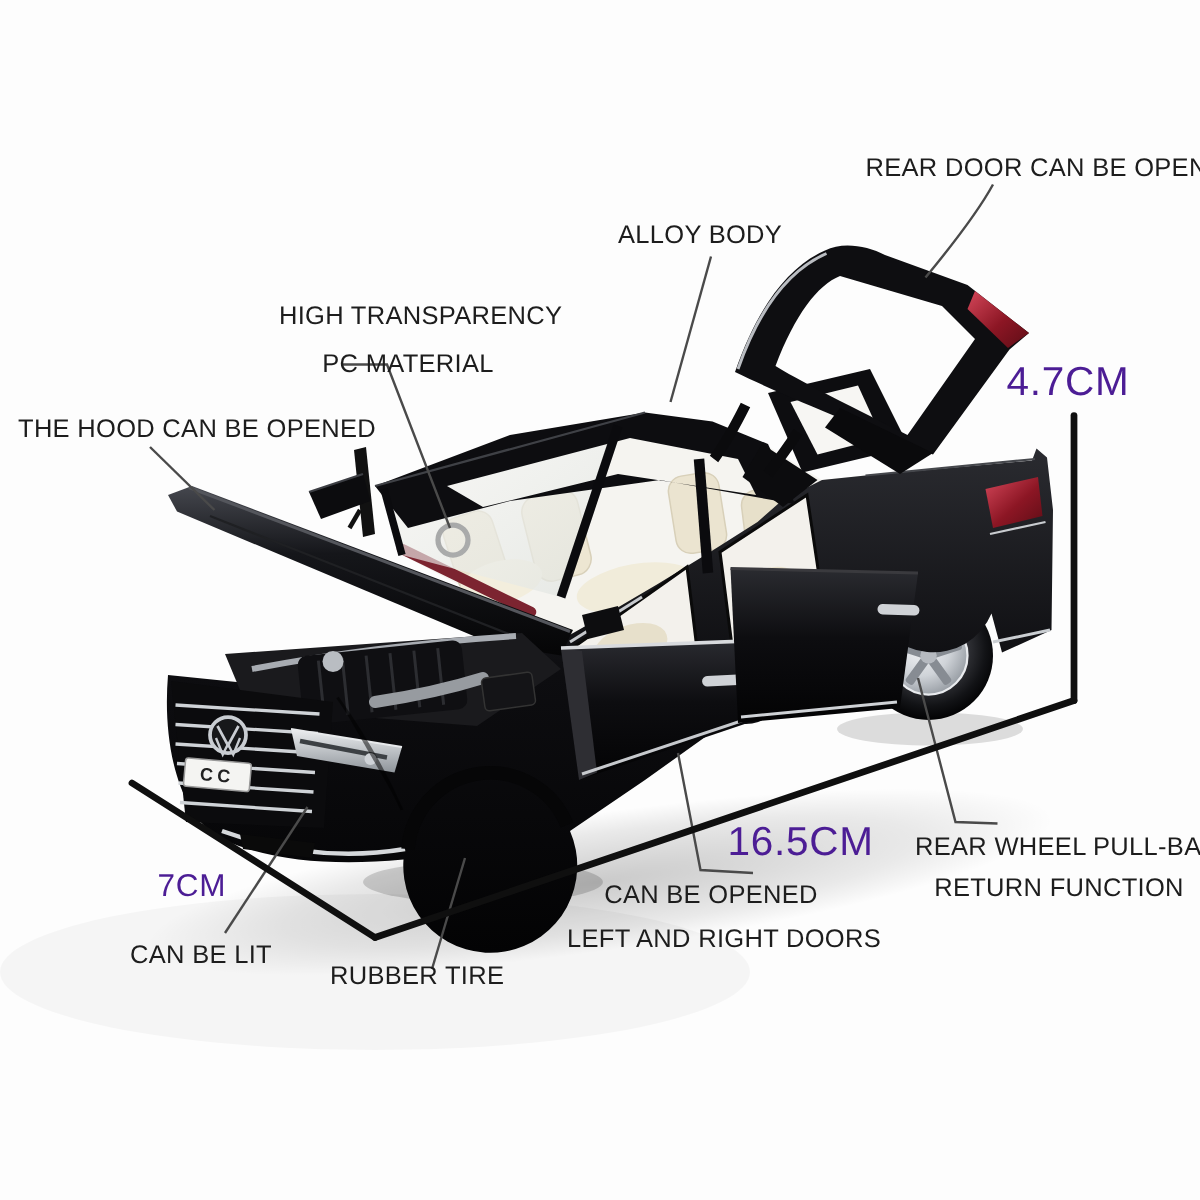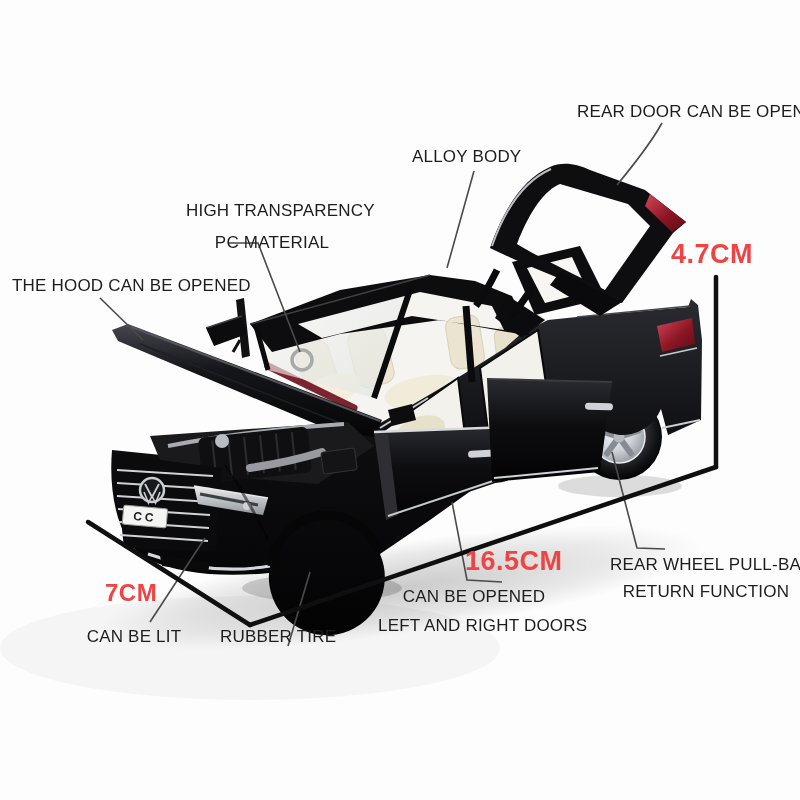--- a/index.html
+++ b/index.html
@@ -12,21 +12,21 @@
   .lbl{
     position:absolute;font-size:17px;line-height:1.05;color:#1d1d1d;
     white-space:nowrap;letter-spacing:.2px;
   }
   .lbl-c{text-align:center;white-space:normal;}
   .lbl-c div{white-space:nowrap;}
   .lh32 div{line-height:32px;}
   .lh29 div{line-height:29px;}
   .lh27 div{line-height:27px;}
   .dim{
-    position:absolute;font-weight:bold;color:#ef4444;
+    position:absolute;font-weight:normal;color:#4c1d95;
     font-size:27px;letter-spacing:.5px;white-space:nowrap;
   }
 </style>
 </head>
 <body>
 
 <div class="stage">
 
   <svg width="800" height="800" viewBox="0 0 800 800">
     <defs>
@@ -283,28 +283,28 @@
   <div class="lbl lbl-c lh32" style="left:186px;top:195px;width:172px">
     <div>HIGH TRANSPARENCY</div>
     <div>PC MATERIAL</div>
   </div>
 
   <div class="lbl lbl-c lh29" style="left:378px;top:582px;width:192px">
     <div>CAN BE OPENED</div>
     <div>LEFT AND RIGHT DOORS</div>
   </div>
 
-  <div class="lbl" style="left:220px;top:628px">RUBBER TIRE</div>
+  <div class="lbl" style="left:220px;top:642px">RUBBER TIRE</div>
 
   <div class="lbl lbl-c lh27" style="left:31px;top:623px;width:206px">
     <div>CAN BE LIT</div>
   </div>
 
   <div class="lbl lbl-c lh27" style="left:610px;top:551px;width:192px">
     <div>REAR WHEEL PULL-BACK</div>
     <div>RETURN FUNCTION</div>
   </div>
 
   <div class="dim" style="left:671px;top:239px">4.7CM</div>
-  <div class="dim" style="left:465px;top:546px">16.5CM</div>
-  <div class="dim" style="left:105px;top:579px;font-size:24px">7CM</div>
+  <div class="dim" style="left:485px;top:546px">16.5CM</div>
+  <div class="dim" style="left:105px;top:579px;font-size:21px">7CM</div>
 
 </div>
 
 </body></html>

